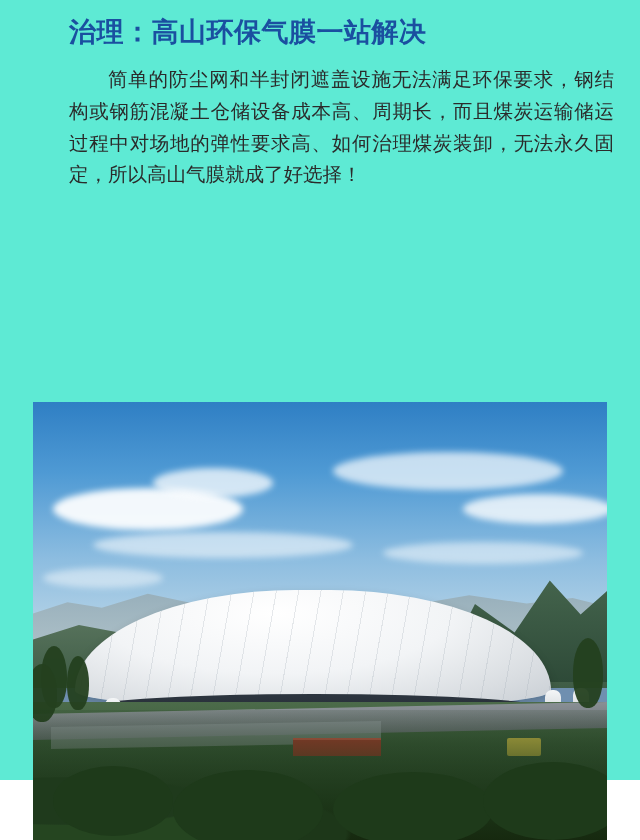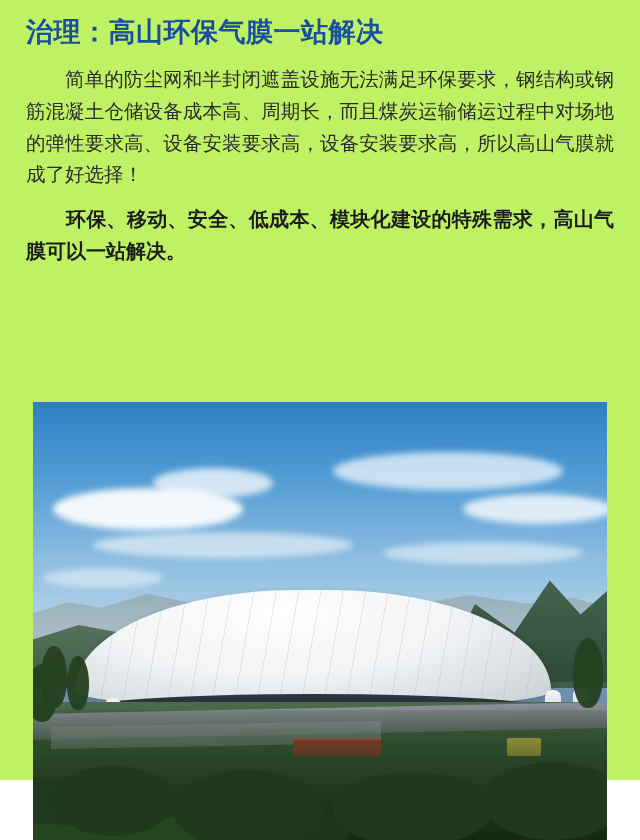--- a/index.html
+++ b/index.html
@@ -11,22 +11,23 @@
     width: 640px;
     height: 840px;
     overflow: hidden;
     font-family: "Liberation Sans", sans-serif;
     color: #222222;
   }
   .page {
     position: relative;
     width: 640px;
     height: 780px;
-    background: #bef264;
+    background: #5eead4;
     box-sizing: border-box;
+    padding-left: 43px;
   }
   .article {
     padding: 14px 26px 0 26px;
   }
   .headline {
     font-size: 27px;
     font-weight: bold;
     color: #1a4fa0;
     letter-spacing: 0.5px;
     line-height: 1.35;
@@ -221,23 +222,22 @@
 </style>
 </head>
 <body>
 
 <div class="page">
 
   <div class="article">
     <h1 class="headline">治理：高山环保气膜一站解决</h1>
 
 
-    <p class="body-text tight">简单的防尘网和半封闭遮盖设施无法满足环保要求，钢结构或钢筋混凝土仓储设备成本高、周期长，而且煤炭运输储运过程中对场地的弹性要求高、设备安装要求高，设备安装要求高，所以高山气膜就成了好选择！</p>
-
-    <p class="emphasis">环保、移动、安全、低成本、模块化建设的特殊需求，高山气膜可以一站解决。</p>
+    <p class="body-text tight">简单的防尘网和半封闭遮盖设施无法满足环保要求，钢结构或钢筋混凝土仓储设备成本高、周期长，而且煤炭运输储运过程中对场地的弹性要求高、如何治理煤炭装卸，无法永久固定，所以高山气膜就成了好选择！</p>
+
   </div>
 
   <div class="photo-wrap">
     <div class="photo">
 
       <div class="sky"></div>
 
       <div class="cloud c1"></div>
       <div class="cloud c2"></div>
       <div class="cloud c3"></div>

